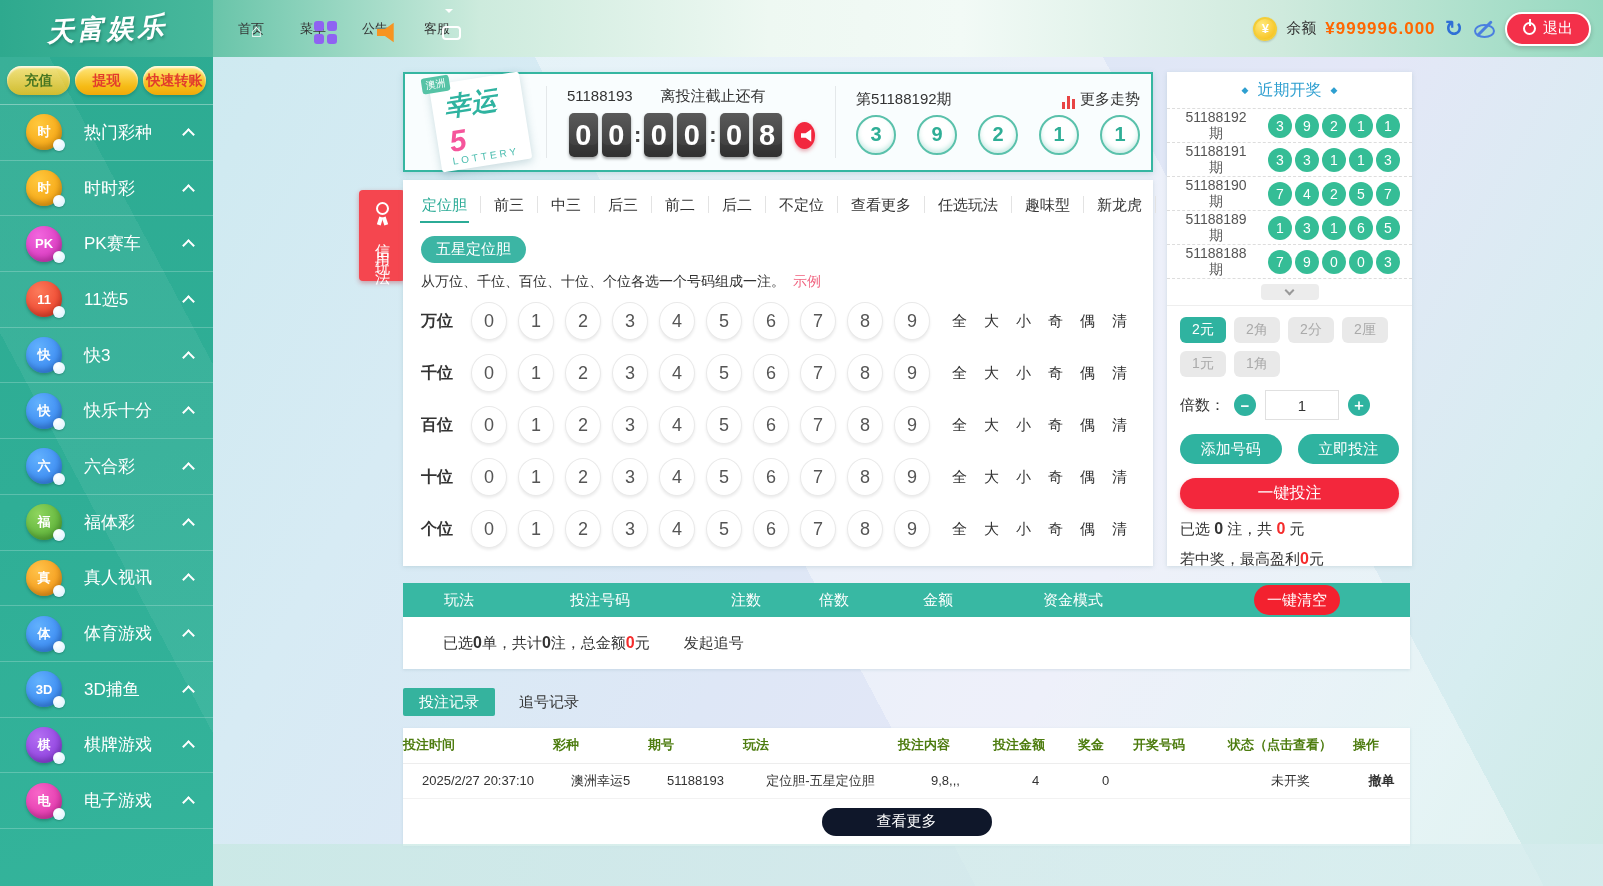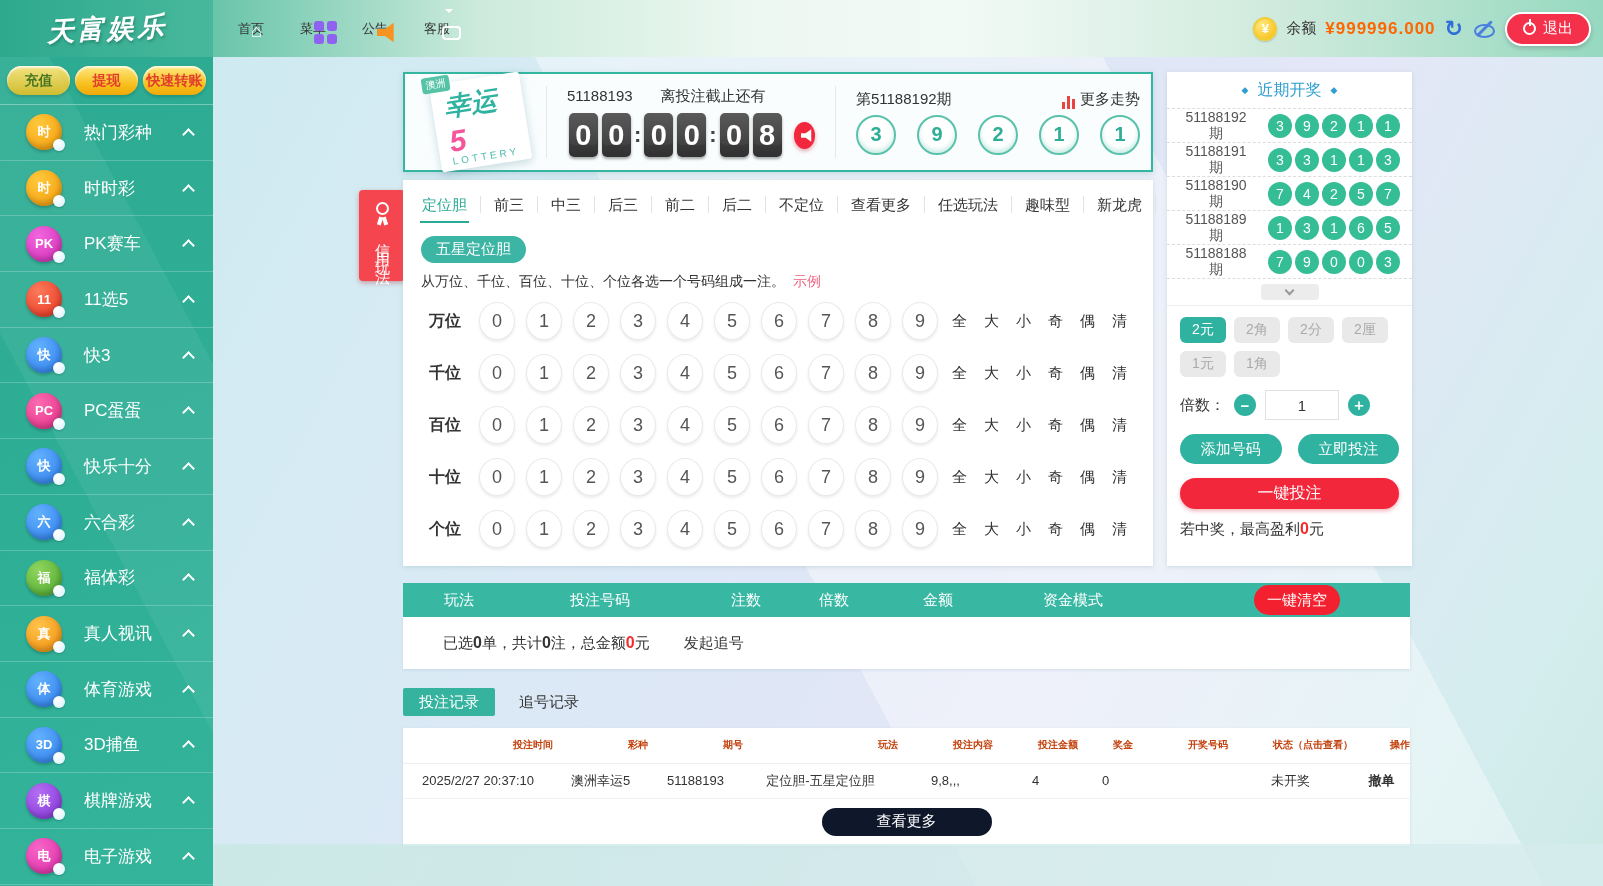--- a/index.html
+++ b/index.html
@@ -115,21 +115,21 @@
   .bet-panel { position:absolute; left:403px; top:180px; width:750px; height:386px; background:#fff; box-shadow:0 1px 4px rgba(110,150,160,.25); }
   .tabs { display:flex; align-items:center; height:48px; padding:0 6px; }
   .tab { font-size:15px; color:#333; padding:0 13px; height:17px; line-height:17px; position:relative; cursor:pointer; white-space:nowrap; }
   .tab + .tab { border-left:1px solid #e3e3e3; }
   .tab.active { color:#2bab96; }
   .tab.active::after { content:""; position:absolute; left:11px; right:11px; bottom:-10px; height:2px; background:#2bab96; }
   .mode-pill { display:inline-block; margin:8px 0 0 18px; background:#3cb5a4; color:#fff; font-size:15px;
     padding:4px 15px; border-radius:15px; cursor:pointer; }
   .desc { margin:10px 0 0 18px; font-size:14px; color:#333; }
   .example { color:#f0627e; margin-left:8px; cursor:pointer; }
-  .pos-rows { margin-top:4px;padding-left:8px; }
+  .pos-rows { margin-top:4px; }
   .pos-row { display:flex; align-items:center; height:52px; padding:0 14px 0 18px; }
   .pos-label { width:50px; font-size:16px; font-weight:bold; color:#333; flex:none; }
   .balls-box { display:flex; gap:11px; }
   .numball { width:36px; height:38px; border-radius:50%; background:#fff; border:1px solid #e9e9e9;
     box-shadow:0 2px 3px rgba(0,0,0,.08); color:#555; font-size:18px; display:flex; align-items:center; justify-content:center; cursor:pointer; }
   .qsel-box { margin-left:auto; display:flex; gap:17px; font-size:15px; color:#333; padding-right:12px; }
   .qsel { cursor:pointer; }
 
   
   .right-panel { position:absolute; left:1167px; top:72px; width:245px; height:494px; background:#fff; box-shadow:0 1px 4px rgba(110,150,160,.25); }
@@ -170,21 +170,21 @@
   .cart-summary b { font-size:16px; }
   .chase { margin-left:34px; cursor:pointer; }
 
   
   .rec-tabs { position:absolute; left:403px; top:688px; display:flex; }
   .rec-tab { height:28px; padding:0 16px; font-size:15px; display:flex; align-items:center; color:#333; cursor:pointer; }
   .rec-tab.active { background:#35b39e; color:#fff; border-radius:2px; }
   .rec-tab + .rec-tab { margin-left:8px; }
   .rec-panel { position:absolute; left:403px; top:728px; width:1007px; height:118px; background:#fff; box-shadow:0 1px 3px rgba(110,150,160,.2); }
   .rec-table { width:100%; border-collapse:collapse; }
-  .rec-table th { height:35px; font-size:10px; font-weight:bold; color:#c2410c; border-bottom:1px solid #ededed; text-align:right; }
+  .rec-table th { height:35px; font-size:13px; font-weight:bold; color:#4d7c0f; border-bottom:1px solid #ededed; text-align:left; }
   .rec-table td { height:35px; font-size:13px; color:#333; text-align:center; border-bottom:1px solid #f2f2f2; }
   .rec-table td.op { font-weight:bold; cursor:pointer; }
   .more-btn { display:block; width:170px; height:28px; margin:9px auto 0; border:none; border-radius:14px;
     background:#0f172a; color:#fff; font-size:15px; cursor:pointer; }
 </style>
 </head>
 <body>
 
 <div class="page">
 
@@ -237,25 +237,20 @@
           <span class="ball" style="background: radial-gradient(circle at 35% 28%, rgb(252, 122, 90), rgb(232, 50, 31));">11</span>
           <span class="s-label">11选5</span>
           <span class="chev-up"></span>
         </div>
         <div class="s-item">
           <span class="ball" style="background: radial-gradient(circle at 35% 28%, rgb(98, 177, 253), rgb(45, 124, 237));">快</span>
           <span class="s-label">快3</span>
           <span class="chev-up"></span>
         </div>
         <div class="s-item">
-          <span class="ball" style="background: radial-gradient(circle at 35% 28%, rgb(251, 108, 176), rgb(228, 42, 136));">PC</span>
-          <span class="s-label">PC蛋蛋</span>
-          <span class="chev-up"></span>
-        </div>
-        <div class="s-item">
           <span class="ball" style="background: radial-gradient(circle at 35% 28%, rgb(98, 177, 253), rgb(45, 124, 237));">快</span>
           <span class="s-label">快乐十分</span>
           <span class="chev-up"></span>
         </div>
         <div class="s-item">
           <span class="ball" style="background: radial-gradient(circle at 35% 28%, rgb(98, 177, 253), rgb(45, 124, 237));">六</span>
           <span class="s-label">六合彩</span>
           <span class="chev-up"></span>
         </div>
         <div class="s-item">
@@ -559,20 +554,21 @@
       <span class="mult-label">倍数：</span>
       <span class="circ-btn">−</span>
       <input class="mult-input" value="1" style="">
       <span class="circ-btn">＋</span>
     </div>
     <div class="action-row">
       <button class="teal-pill">添加号码</button>
       <button class="teal-pill">立即投注</button>
     </div>
     <button class="onekey">一键投注</button>
+    <div class="sel-line"><span>已选 </span><b>0</b><span> 注，共 </span><b class="red">0</b><span> 元</span></div>
     <div class="sel-line"><span>若中奖，最高盈利</span><b class="red">0</b><span>元</span></div>
   </aside>
 
   <div class="cart-bar">
     <button class="clear-btn">一键清空</button>
   <span class="c-h" style="left: 41px;">玩法</span>
       <span class="c-h" style="left: 167px;">投注号码</span>
       <span class="c-h" style="left: 328px;">注数</span>
       <span class="c-h" style="left: 416px;">倍数</span>
       <span class="c-h" style="left: 520px;">金额</span>

